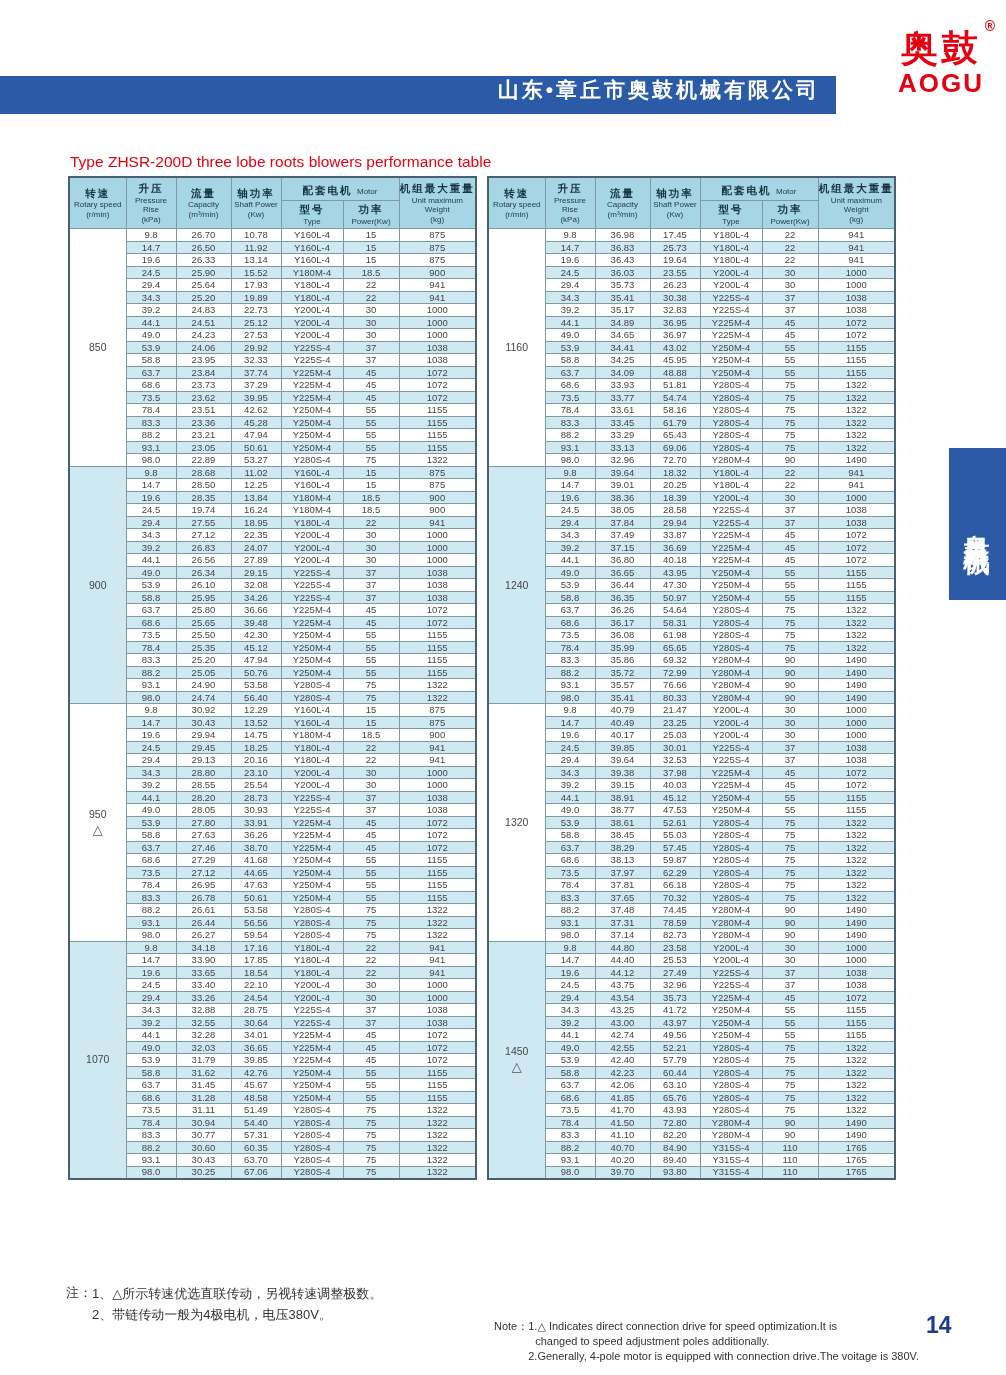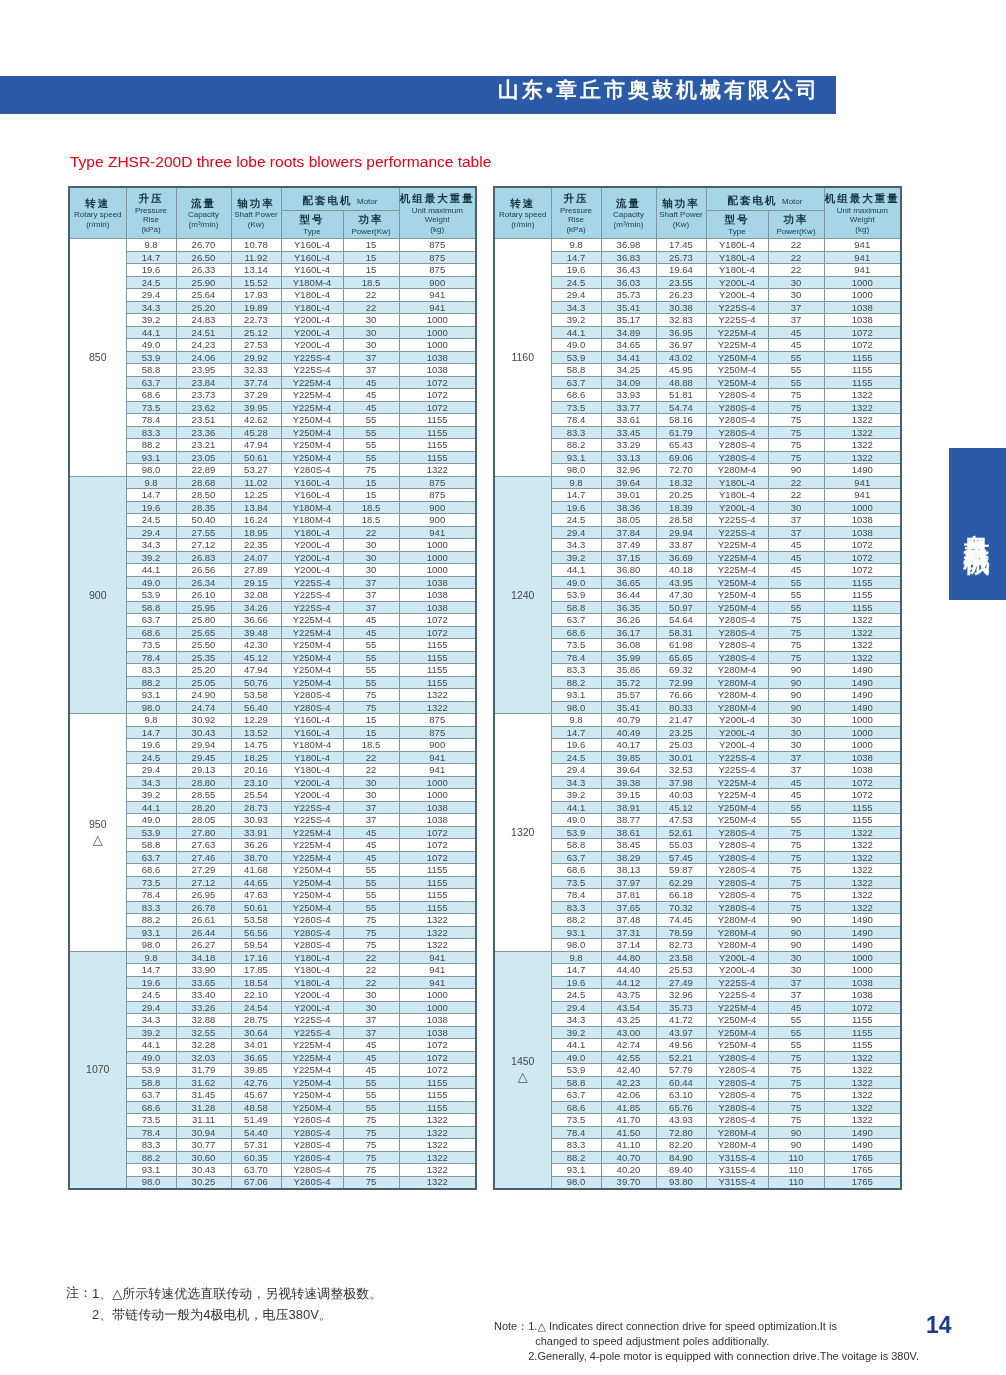--- a/index.html
+++ b/index.html
@@ -19,21 +19,21 @@
           font-size:21px;font-weight:bold;letter-spacing:3px;}
 
   .logo{position:absolute;top:30px;right:22px;text-align:center;color:var(--brand-red);}
   .logo-cn{font-size:37px;font-weight:bold;letter-spacing:3px;line-height:1.05;position:relative;display:inline-block;}
   .logo-reg{position:absolute;top:-11px;right:-17px;font-size:14px;font-weight:bold;}
   .logo-en{font-size:26px;font-weight:bold;letter-spacing:2px;line-height:1.15;}
 
   .page-title{position:absolute;left:70px;top:119px;font-size:26px;font-weight:bold;color:var(--brand-red);letter-spacing:1px;}
   .page-subtitle{position:absolute;left:70px;top:153px;font-size:15.5px;color:var(--brand-red);}
 
-  .tables{position:absolute;left:68px;top:186px;display:flex;gap:16px;}
+  .tables{position:absolute;left:68px;top:176px;display:flex;gap:10px;}
   table.perf{border-collapse:collapse;table-layout:fixed;width:407px;border:2px solid #49616c;}
   .perf th,.perf td{border:1px solid #7f98a2;}
   .perf thead th{background:var(--header-bg);padding:2px 0;color:#16343f;vertical-align:middle;}
   .th-cn{display:block;font-size:10.5px;font-weight:bold;letter-spacing:2px;line-height:1.3;}
   .th-en{display:block;font-size:8px;font-weight:normal;line-height:1.2;color:#1c3a45;}
   .th-cn.inline,.th-en.inline{display:inline;}
   .motor-head{height:22px;}
   .perf tbody td{height:12.5px;font-size:9.5px;text-align:center;color:#454545;line-height:1;padding:0 1px;background:#fff;}
   .perf tr.alt td{background:var(--row-alt);}
   .perf td.speed-cell{background:#fff;font-size:10.5px;vertical-align:middle;}
@@ -53,20 +53,24 @@
 </style>
 </head>
 <body>
 
 <div class="page">
 
   <div class="banner">
     <span>山东•章丘市奥鼓机械有限公司</span>
   </div>
 
+  <div class="logo">
+    <span class="logo-cn"><span>奥鼓</span><span class="logo-reg">®</span></span>
+    <div class="logo-en">AOGU</div>
+  </div>
 
   <div class="page-subtitle">Type ZHSR-200D three lobe roots blowers performance table</div>
 
   <div class="tables">
 
     <table class="perf">
       <colgroup>
           <col style="width:57px">
           <col style="width:50px">
           <col style="width:55px">
@@ -295,21 +299,21 @@
           <tr class="alt">
             <td>19.6</td>
             <td>28.35</td>
             <td>13.84</td>
             <td>Y180M-4</td>
             <td>18.5</td>
             <td>900</td>
           </tr>
           <tr>
             <td>24.5</td>
-            <td>50.40</td>
+            <td>19.74</td>
             <td>16.24</td>
             <td>Y180M-4</td>
             <td>18.5</td>
             <td>900</td>
           </tr>
           <tr class="alt">
             <td>29.4</td>
             <td>27.55</td>
             <td>18.95</td>
             <td>Y180L-4</td>

